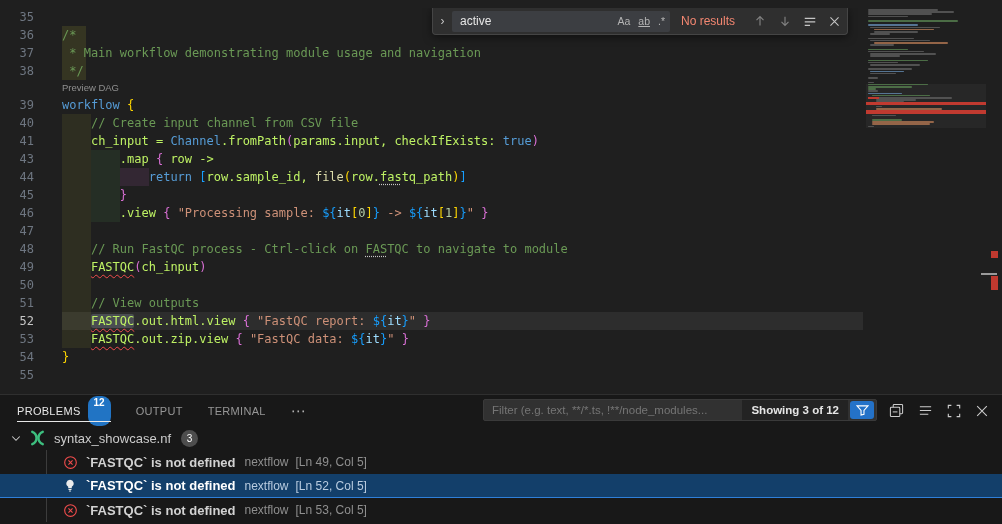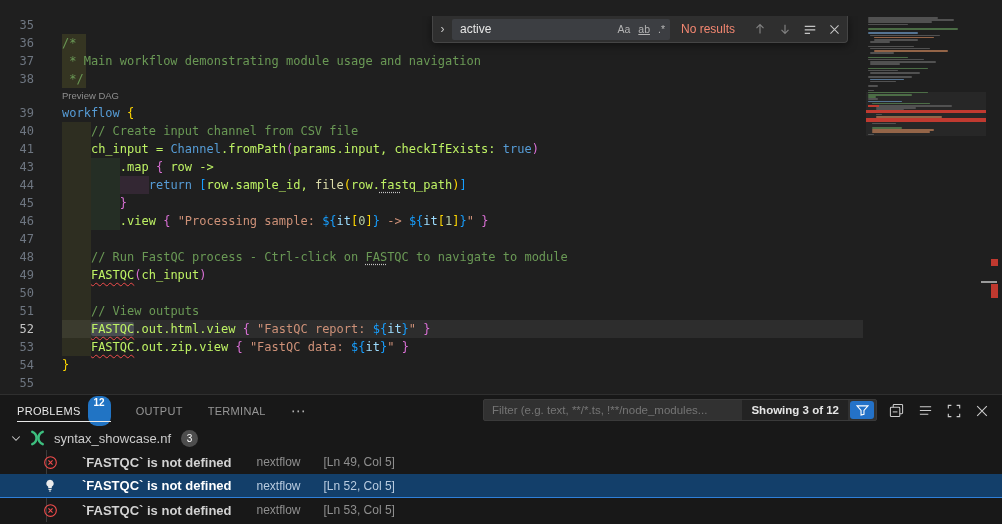--- a/index.html
+++ b/index.html
@@ -1,20 +1,20 @@
 <!DOCTYPE html>
 <html><head>
 <meta charset="utf-8">
 <style>
   html,body{margin:0;padding:0;}
   body{width:1002px;height:524px;overflow:hidden;background:#1f1f1f;position:relative;
        font-family:"Liberation Sans",sans-serif;-webkit-font-smoothing:antialiased;}
 
   
-  .editor{position:absolute;left:0;top:16px;width:1002px;height:394px;background:#1f1f1f;overflow:hidden;}
+  .editor{position:absolute;left:0;top:8px;width:1002px;height:394px;background:#1f1f1f;overflow:hidden;}
   #code{position:absolute;left:0;top:0;width:866px;font-family:"DejaVu Sans Mono",monospace;font-size:12px;}
   .line{position:relative;height:18px;line-height:18px;white-space:pre;}
   .ln{position:absolute;left:0;top:0;width:34px;text-align:right;color:#6e7681;font-size:12px;}
   .line.cur .ln{color:#c6c6c6;}
   .line.cur::before{content:"";position:absolute;left:62px;width:801px;top:0;bottom:0;background:#2d2d2d;}
   .lc{display:block;margin-left:62px;position:relative;height:18px;color:#cccccc;}
   .lc > span{position:relative;}
   .lens{height:16px;line-height:15px;margin-left:62px;color:#8f8f8f;font-size:9.5px;
         font-family:"Liberation Sans",sans-serif;cursor:pointer;}
   .tint{position:absolute;top:0;bottom:0;}
@@ -77,22 +77,22 @@
           display:flex;align-items:center;justify-content:center;cursor:pointer;}
   .picons{position:absolute;right:13px;top:0;height:31px;display:flex;align-items:center;gap:14px;}
   .picon{display:flex;align-items:center;cursor:pointer;}
 
   .ptree{position:absolute;left:0;top:31px;right:0;bottom:0;font-size:13px;}
   .guide{position:absolute;left:46px;top:24px;height:72px;width:1px;background:#3c3c3c;}
   .frow{height:24px;display:flex;align-items:center;padding-left:10px;cursor:pointer;}
   .fname{margin-left:7px;color:#cccccc;}
   .fbadge{margin-left:10px;background:#4d4d4d;border-radius:50%;min-width:17px;height:17px;
           display:flex;align-items:center;justify-content:center;font-size:10px;color:#fff;}
-  .prow{height:24px;display:flex;align-items:center;padding-left:42px;position:relative;
-        box-sizing:border-box;cursor:pointer;gap:16px;}
+  .prow{height:24px;display:flex;align-items:center;padding-left:62px;position:relative;
+        box-sizing:border-box;cursor:pointer;}
   .sev{width:16px;display:flex;align-items:center;justify-content:center;margin-right:8px;z-index:1;}
   .msg{color:#d2d2d2;font-weight:600;white-space:pre;}
   .src{color:#8f8f8f;font-size:12px;margin-left:9px;}
   .loc{color:#8f8f8f;font-size:12px;margin-left:7px;}
   .prow.sel{background:#133f6a;border-bottom:1px solid #2f7fd8;}
   .prow.sel .msg{color:#ffffff;}
   .prow.sel .src,.prow.sel .loc{color:#b9cce0;}
   .chev{display:flex;align-items:center;}
   .nficon{display:flex;align-items:center;margin-left:6px;}
 </style>

